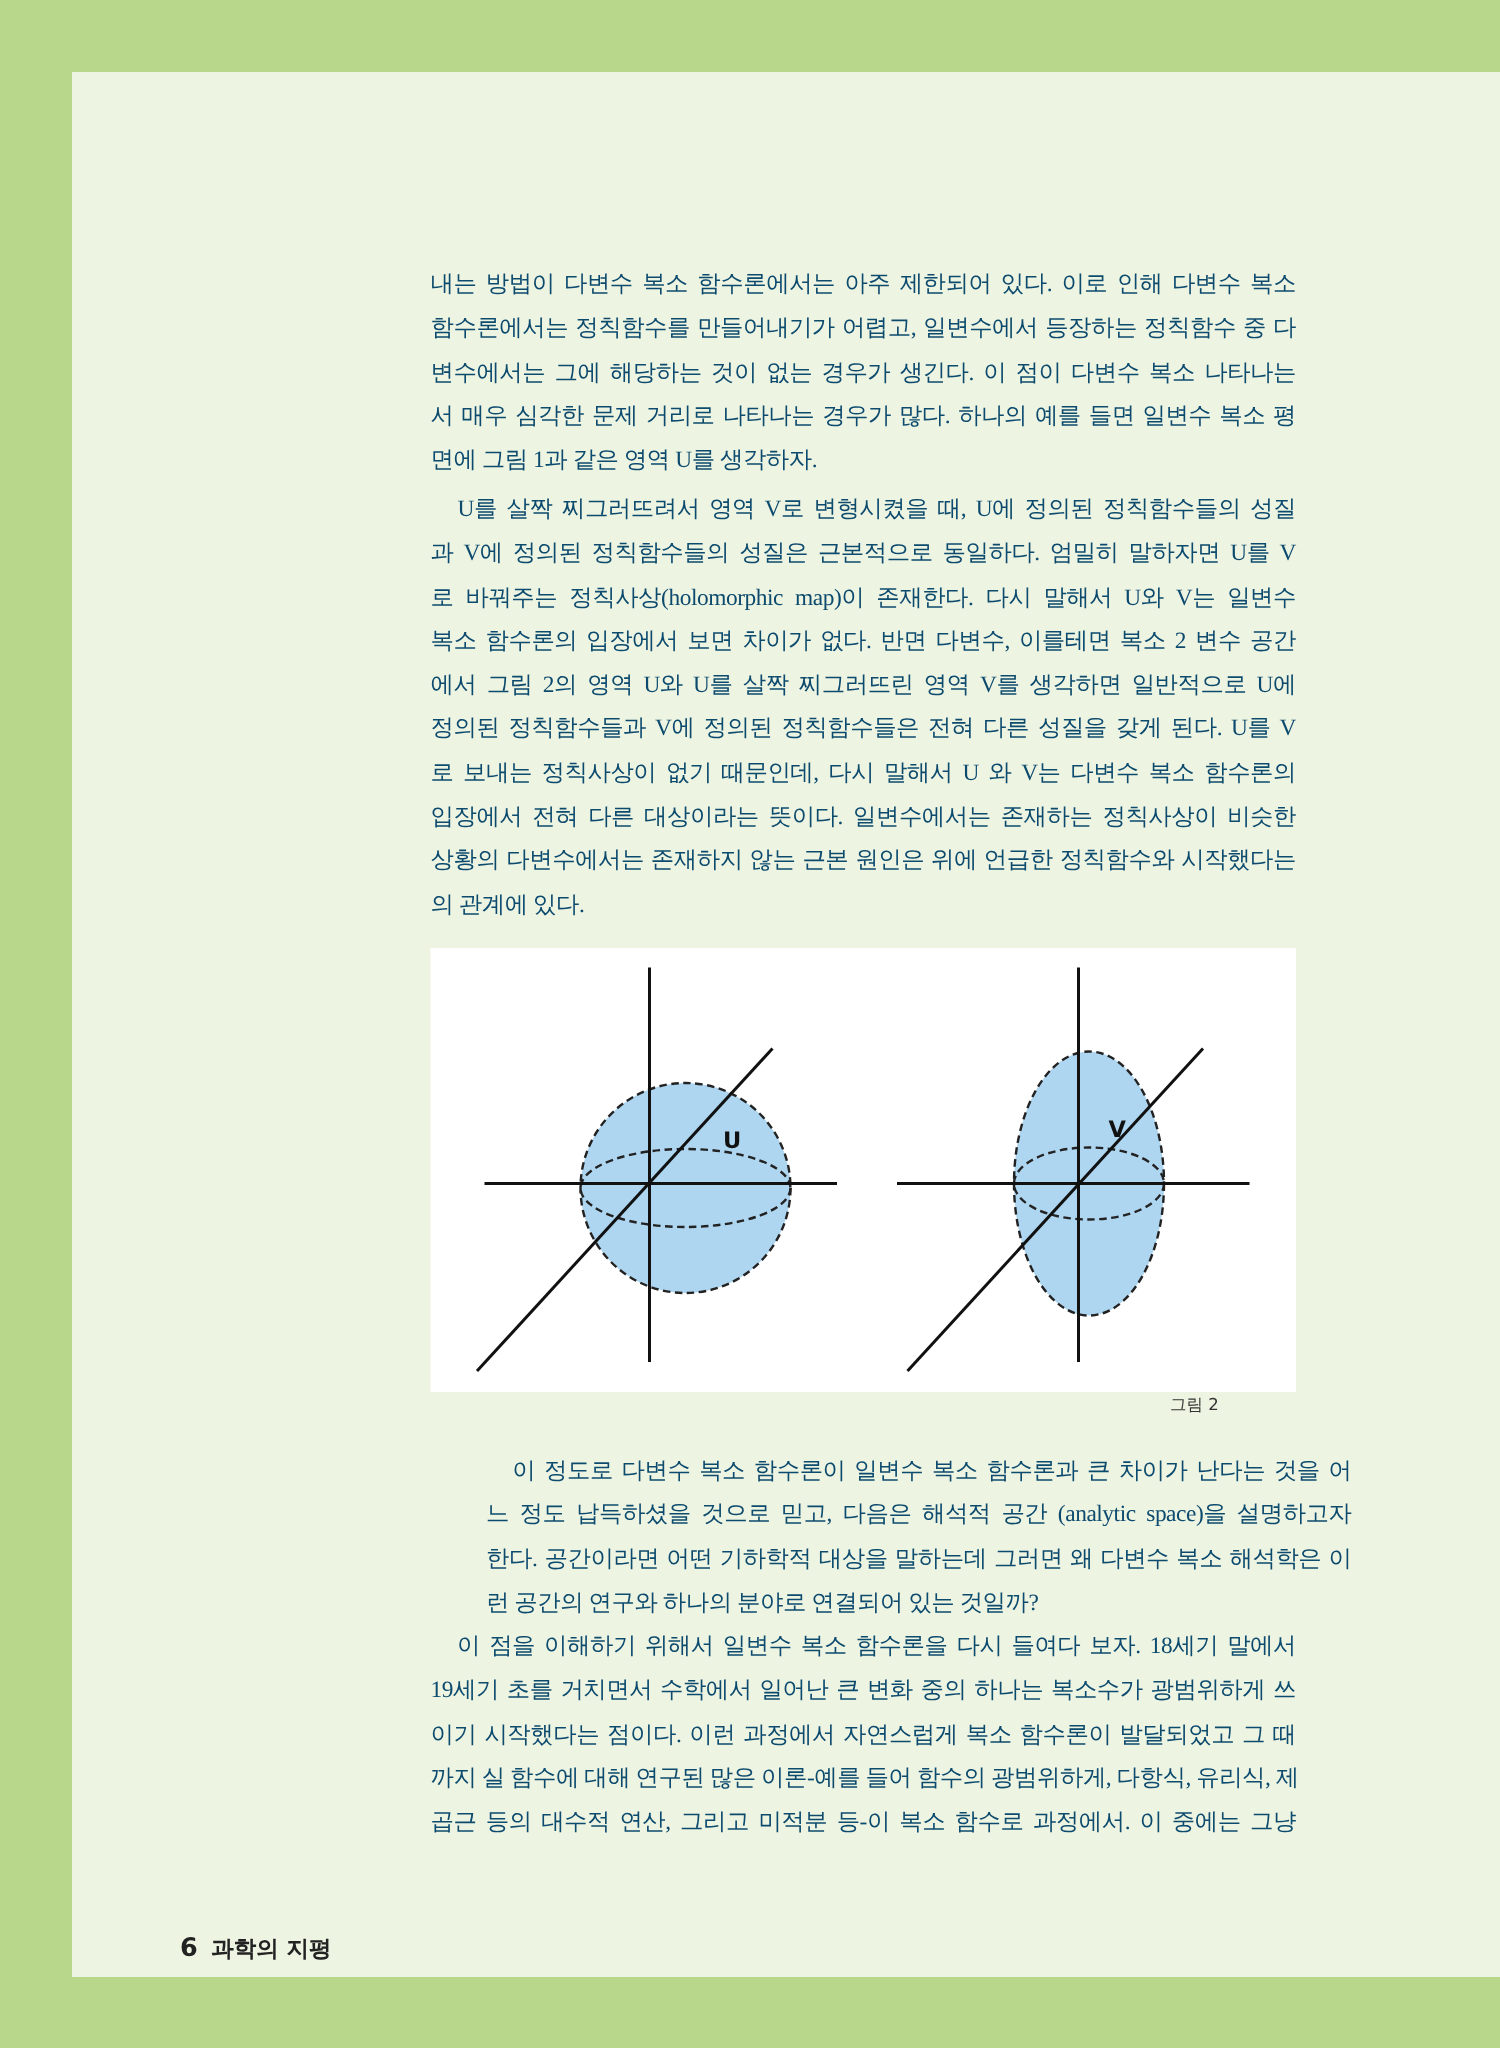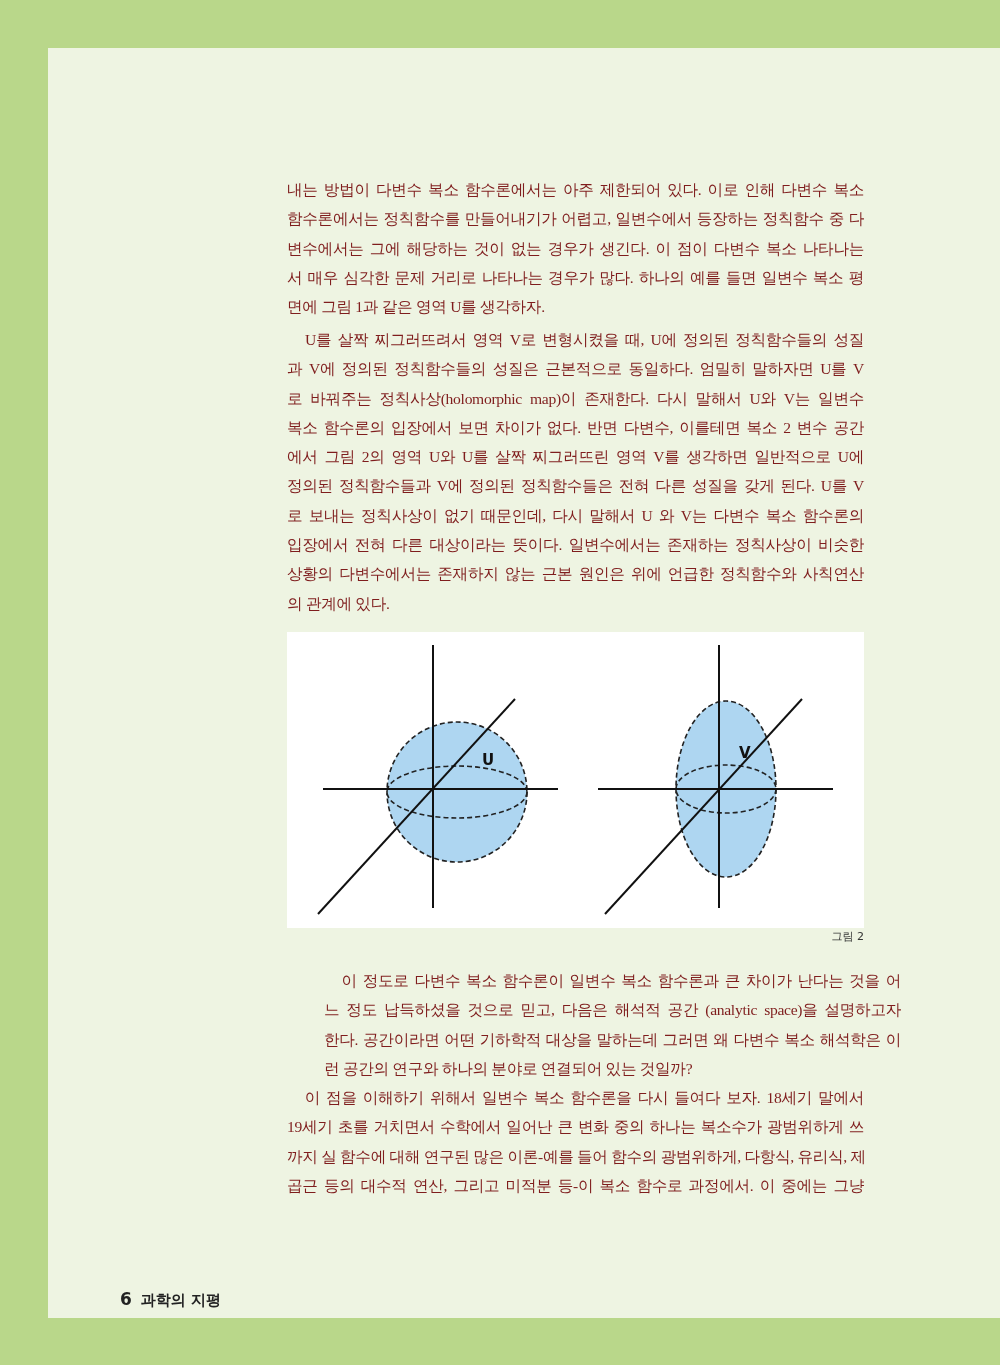--- a/index.html
+++ b/index.html
@@ -8,31 +8,31 @@
     background: #b9d78a;
     font-family: "DejaVu Serif", "Liberation Serif", serif;
   }
   .page {
     position: absolute; left: 48px; top: 48px; width: 952px; height: 1270px;
     background: #eef4e2;
   }
   .text-block {
     position: absolute; left: 287px; width: 577px;
     font-family: "Liberation Serif", "DejaVu Serif", serif;
-    font-size: 15.6px; color: #7f1d1d; letter-spacing: -0.3px;
+    font-size: 15.6px; color: #0c4a6e; letter-spacing: -0.3px;
   }
   .line { height: 29.3px; line-height: 29.3px; white-space: nowrap; text-align: justify; text-align-last: justify; }
   .line.last { text-align-last: left; }
   .figure {
     position: absolute; left: 287px; top: 632px; width: 577px; height: 296px;
     background: #ffffff;
   }
   .figure svg { position: absolute; left: 0; top: 0; }
   .caption {
-    position: absolute; left: 780px; top: 929px; width: 84px; text-align: right;
+    position: absolute; left: 780px; top: 929px; width: 84px; 
     font-family: "DejaVu Sans", "Liberation Sans", sans-serif; font-size: 11px; color: #333;
   }
   .folio {
     position: absolute; left: 120px; top: 1289px;
     font-family: "DejaVu Sans", "Liberation Sans", sans-serif; color: #222;
     display: flex; align-items: baseline; gap: 9px;
   }
   .folio .num { font-size: 17px; font-weight: bold; }
   .folio .title { font-size: 15px; font-weight: bold; }
 </style>
@@ -51,21 +51,21 @@
 
 <div class="text-block" style="top:325px;">
   <div class="line">　U를 살짝 찌그러뜨려서 영역 V로 변형시켰을 때, U에 정의된 정칙함수들의 성질</div>
   <div class="line">과 V에 정의된 정칙함수들의 성질은 근본적으로 동일하다. 엄밀히 말하자면 U를 V</div>
   <div class="line">로 바꿔주는 정칙사상(holomorphic map)이 존재한다. 다시 말해서 U와 V는 일변수</div>
   <div class="line">복소 함수론의 입장에서 보면 차이가 없다. 반면 다변수, 이를테면 복소 2 변수 공간</div>
   <div class="line">에서 그림 2의 영역 U와 U를 살짝 찌그러뜨린 영역 V를 생각하면  일반적으로 U에</div>
   <div class="line">정의된 정칙함수들과 V에 정의된 정칙함수들은 전혀 다른 성질을 갖게 된다. U를 V</div>
   <div class="line">로 보내는 정칙사상이 없기 때문인데, 다시 말해서 U 와 V는  다변수 복소 함수론의</div>
   <div class="line">입장에서 전혀 다른 대상이라는 뜻이다. 일변수에서는 존재하는 정칙사상이 비슷한</div>
-  <div class="line">상황의 다변수에서는 존재하지 않는 근본 원인은 위에 언급한 정칙함수와 사칙연산</div>
+  <div class="line">상황의 다변수에서는 존재하지 않는 근본 원인은 위에 언급한 정칙함수와 시작했다는</div>
   <div class="line last">의 관계에 있다.</div>
 </div>
 
 <div class="figure">
   <svg width="577" height="296" viewBox="287 632 577 296">
 
     <g>
       <circle cx="457" cy="792" r="70" fill="#aed6f1" stroke="#222" stroke-width="1.6" stroke-dasharray="5,3"></circle>
       <ellipse cx="457" cy="792" rx="70" ry="26" fill="none" stroke="#222" stroke-width="1.6" stroke-dasharray="5,3"></ellipse>
       <line x1="433" y1="645" x2="433" y2="908" stroke="#111" stroke-width="2"></line>
@@ -89,20 +89,21 @@
 <div class="text-block" style="top:966px;margin-left:37px;">
   <div class="line">　이 정도로 다변수 복소 함수론이 일변수 복소 함수론과 큰 차이가 난다는 것을 어</div>
   <div class="line">느 정도 납득하셨을 것으로 믿고, 다음은 해석적 공간 (analytic space)을 설명하고자</div>
   <div class="line">한다. 공간이라면 어떤 기하학적 대상을 말하는데 그러면 왜 다변수 복소 해석학은 이</div>
   <div class="line last">런 공간의 연구와 하나의 분야로 연결되어 있는 것일까?</div>
 </div>
 
 <div class="text-block" style="top:1083px;">
   <div class="line">　이 점을 이해하기 위해서 일변수 복소 함수론을 다시 들여다 보자. 18세기 말에서</div>
   <div class="line">19세기 초를 거치면서 수학에서 일어난 큰 변화 중의 하나는 복소수가 광범위하게 쓰</div>
+  <div class="line">이기 시작했다는 점이다. 이런 과정에서 자연스럽게 복소 함수론이 발달되었고 그 때</div>
   <div class="line">까지 실 함수에 대해 연구된 많은 이론-예를 들어 함수의 광범위하게, 다항식, 유리식, 제</div>
   <div class="line">곱근 등의 대수적 연산, 그리고 미적분 등-이 복소 함수로 과정에서. 이 중에는 그냥</div>
 </div>
 
 <div class="folio">
   <span class="num">6</span>
   <span class="title">과학의 지평</span>
 </div>
 
 </body></html>

